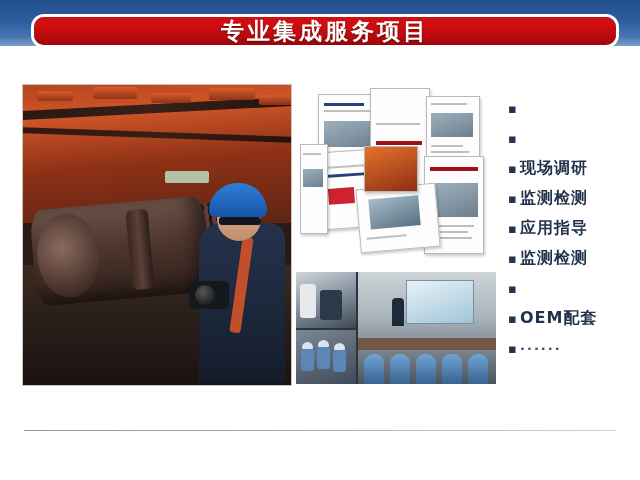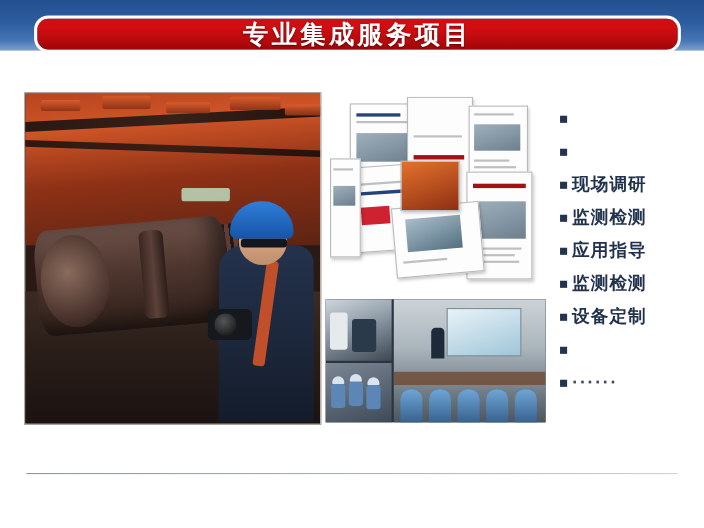--- a/index.html
+++ b/index.html
@@ -222,24 +222,24 @@
     <div class="bullet-row">
       <span class="bullet-dot">▪</span>
       <span class="bullet-label">应用指导</span>
     </div>
     <div class="bullet-row">
       <span class="bullet-dot">▪</span>
       <span class="bullet-label">监测检测</span>
     </div>
     <div class="bullet-row">
       <span class="bullet-dot">▪</span>
-      <span class="bullet-label">设备定制</span>
-    </div>
-    <div class="bullet-row">
-      <span class="bullet-dot">▪</span>
+    </div>
+    <div class="bullet-row">
+      <span class="bullet-dot">▪</span>
+      <span class="bullet-label">OEM配套</span>
     </div>
     <div class="bullet-row">
       <span class="bullet-dot">▪</span>
       <span class="bullet-label dots">······</span>
     </div>
   </div>
 
   <div class="foot-rule"></div>
   <div class="footer">
 

